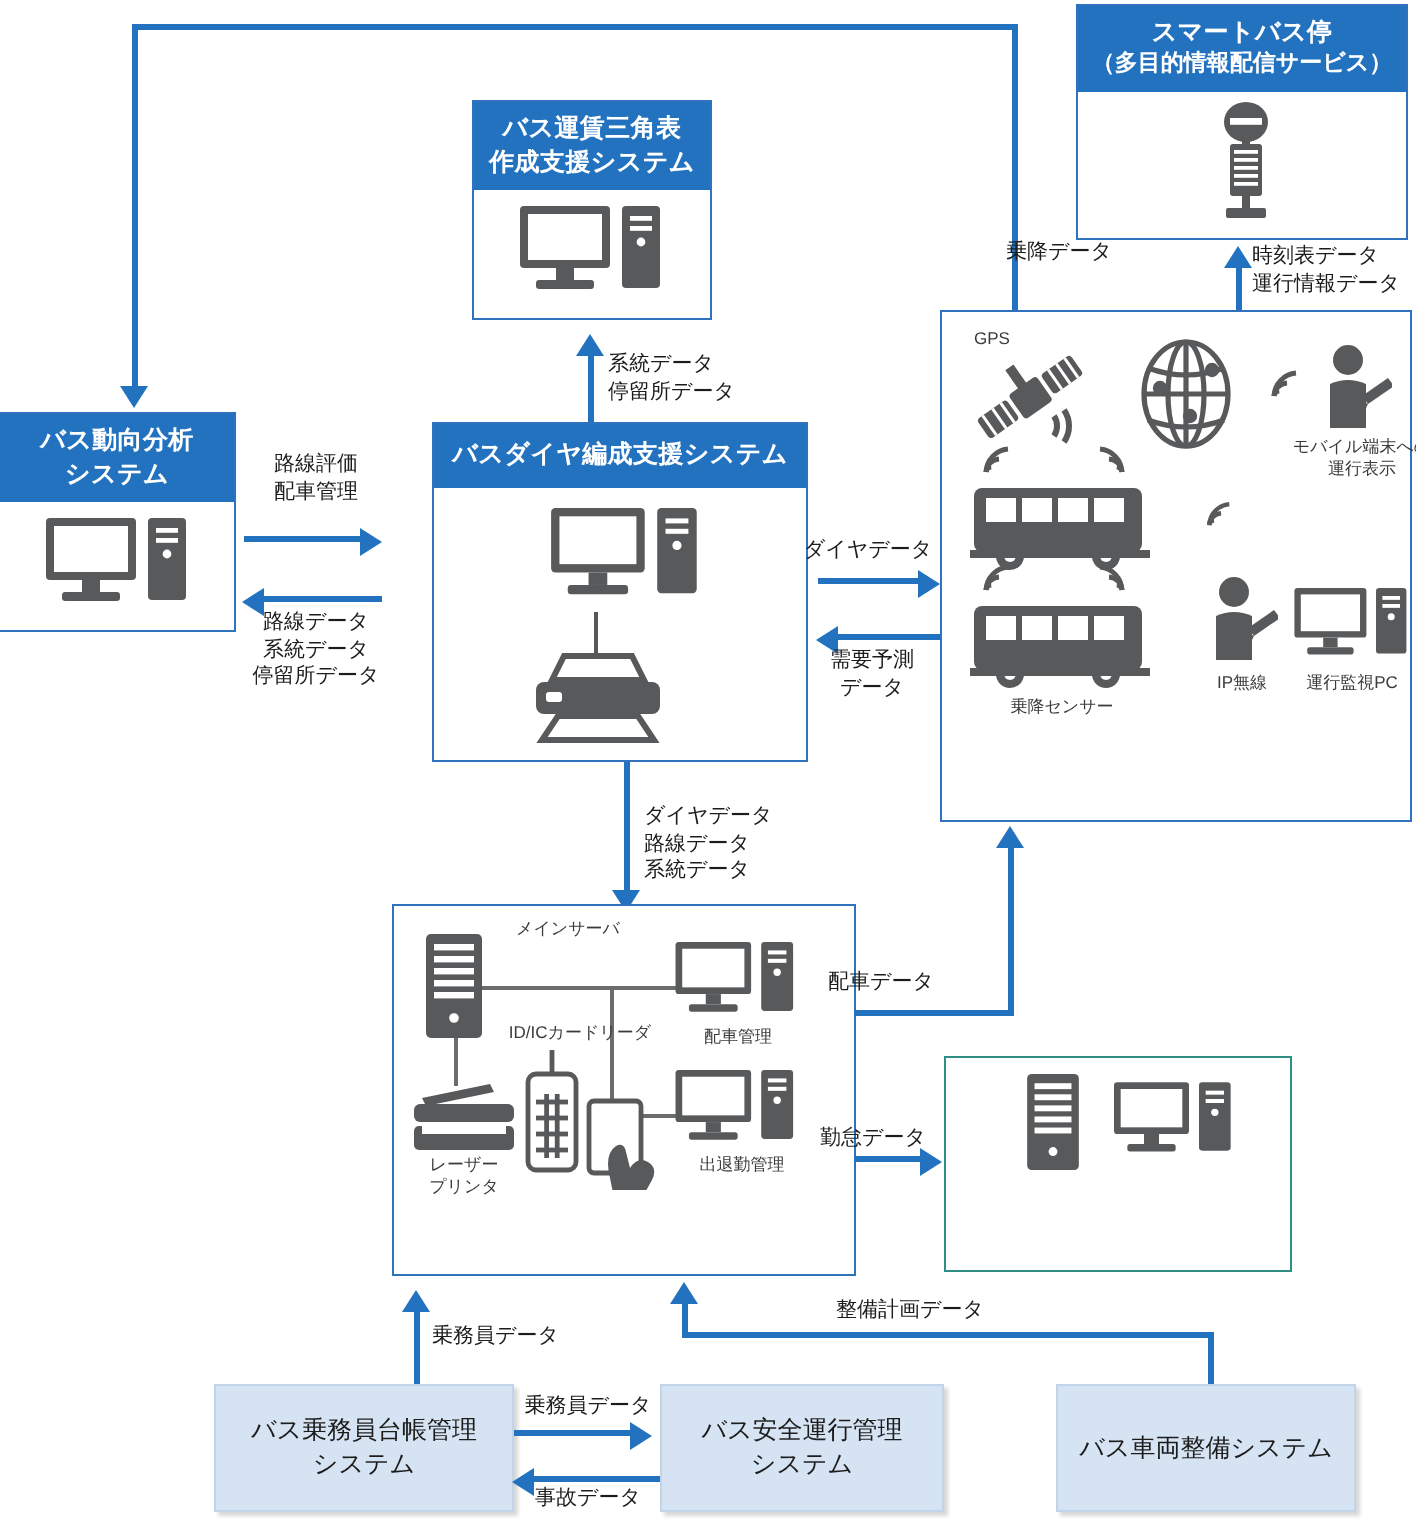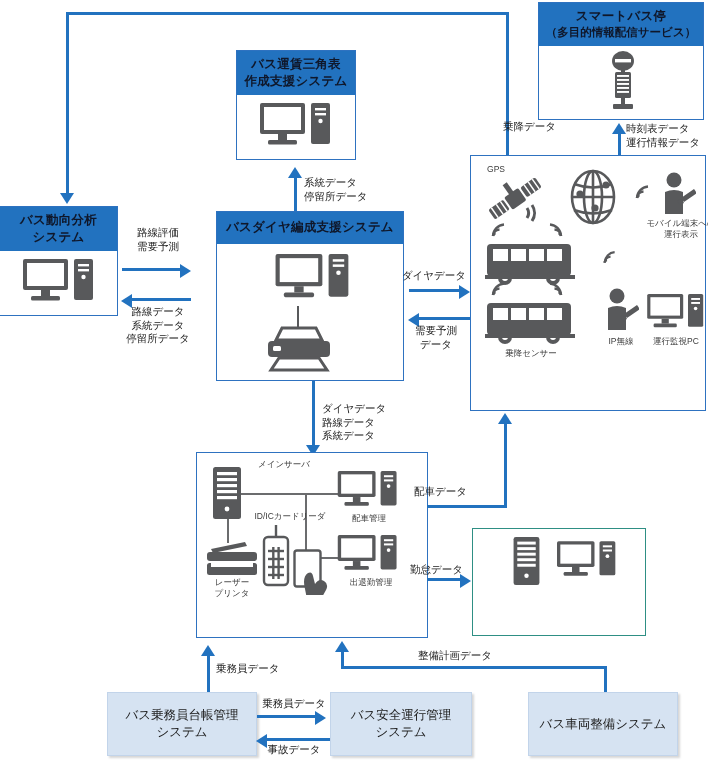--- a/index.html
+++ b/index.html
@@ -7,21 +7,21 @@
     width:708px;height:764px;
     background:#ffffff;
     font-family:"Liberation Sans","DejaVu Sans",sans-serif;
     overflow:hidden;
   }
   #stage{position:relative;width:708px;height:764px;}
 
   
   .sysbox{position:absolute;box-sizing:border-box;background:#ffffff;border:1px solid #2e72c0;}
   .sysbox > .hdr{
-    background:#2272bf;color:#0f172a;text-align:center;
+    background:#2272bf;color:#ffffff;text-align:center;
     font-size:12.5px;line-height:1.32;font-weight:700;
     padding:5px 2px 6px 2px;letter-spacing:.2px;
   }
   .sysbox > .hdr .sub{display:block;font-size:11.5px;font-weight:700;letter-spacing:0;}
   .sysbox > .body{position:relative;}
 
   
   .sysbox.teal{border:1px solid #2e8f84;}
   .sysbox.teal > .hdr{background:#2f9287;}
 
@@ -285,21 +285,21 @@
           <rect x="51" y="0" width="19" height="41" rx="2"></rect>
           <rect x="55" y="5" width="11" height="2.4" fill="#ffffff"></rect>
           <rect x="55" y="10" width="11" height="2.4" fill="#ffffff"></rect>
           <circle cx="60.5" cy="18" r="2.2" fill="#ffffff"></circle>
         </svg>
       </span>
     </div>
   </div>
 
   <div class="lbl" style="left:124px;top:226px;width:68px;">路線評価
-需要予測</div>
+配車管理</div>
   <div class="ln lnh" style="left:122px;top:268px;width:60px;"></div>
   <div class="arw right" style="left:180px;top:264px;"></div>
 
   <div class="ln lnh" style="left:131px;top:298px;width:60px;"></div>
   <div class="arw left" style="left:121px;top:294px;"></div>
   <div class="lbl" style="left:122px;top:305px;width:72px;">路線データ
 系統データ
 停留所データ</div>
 
   <div class="sysbox" style="left:216px;top:211px;width:188px;height:170px;">

